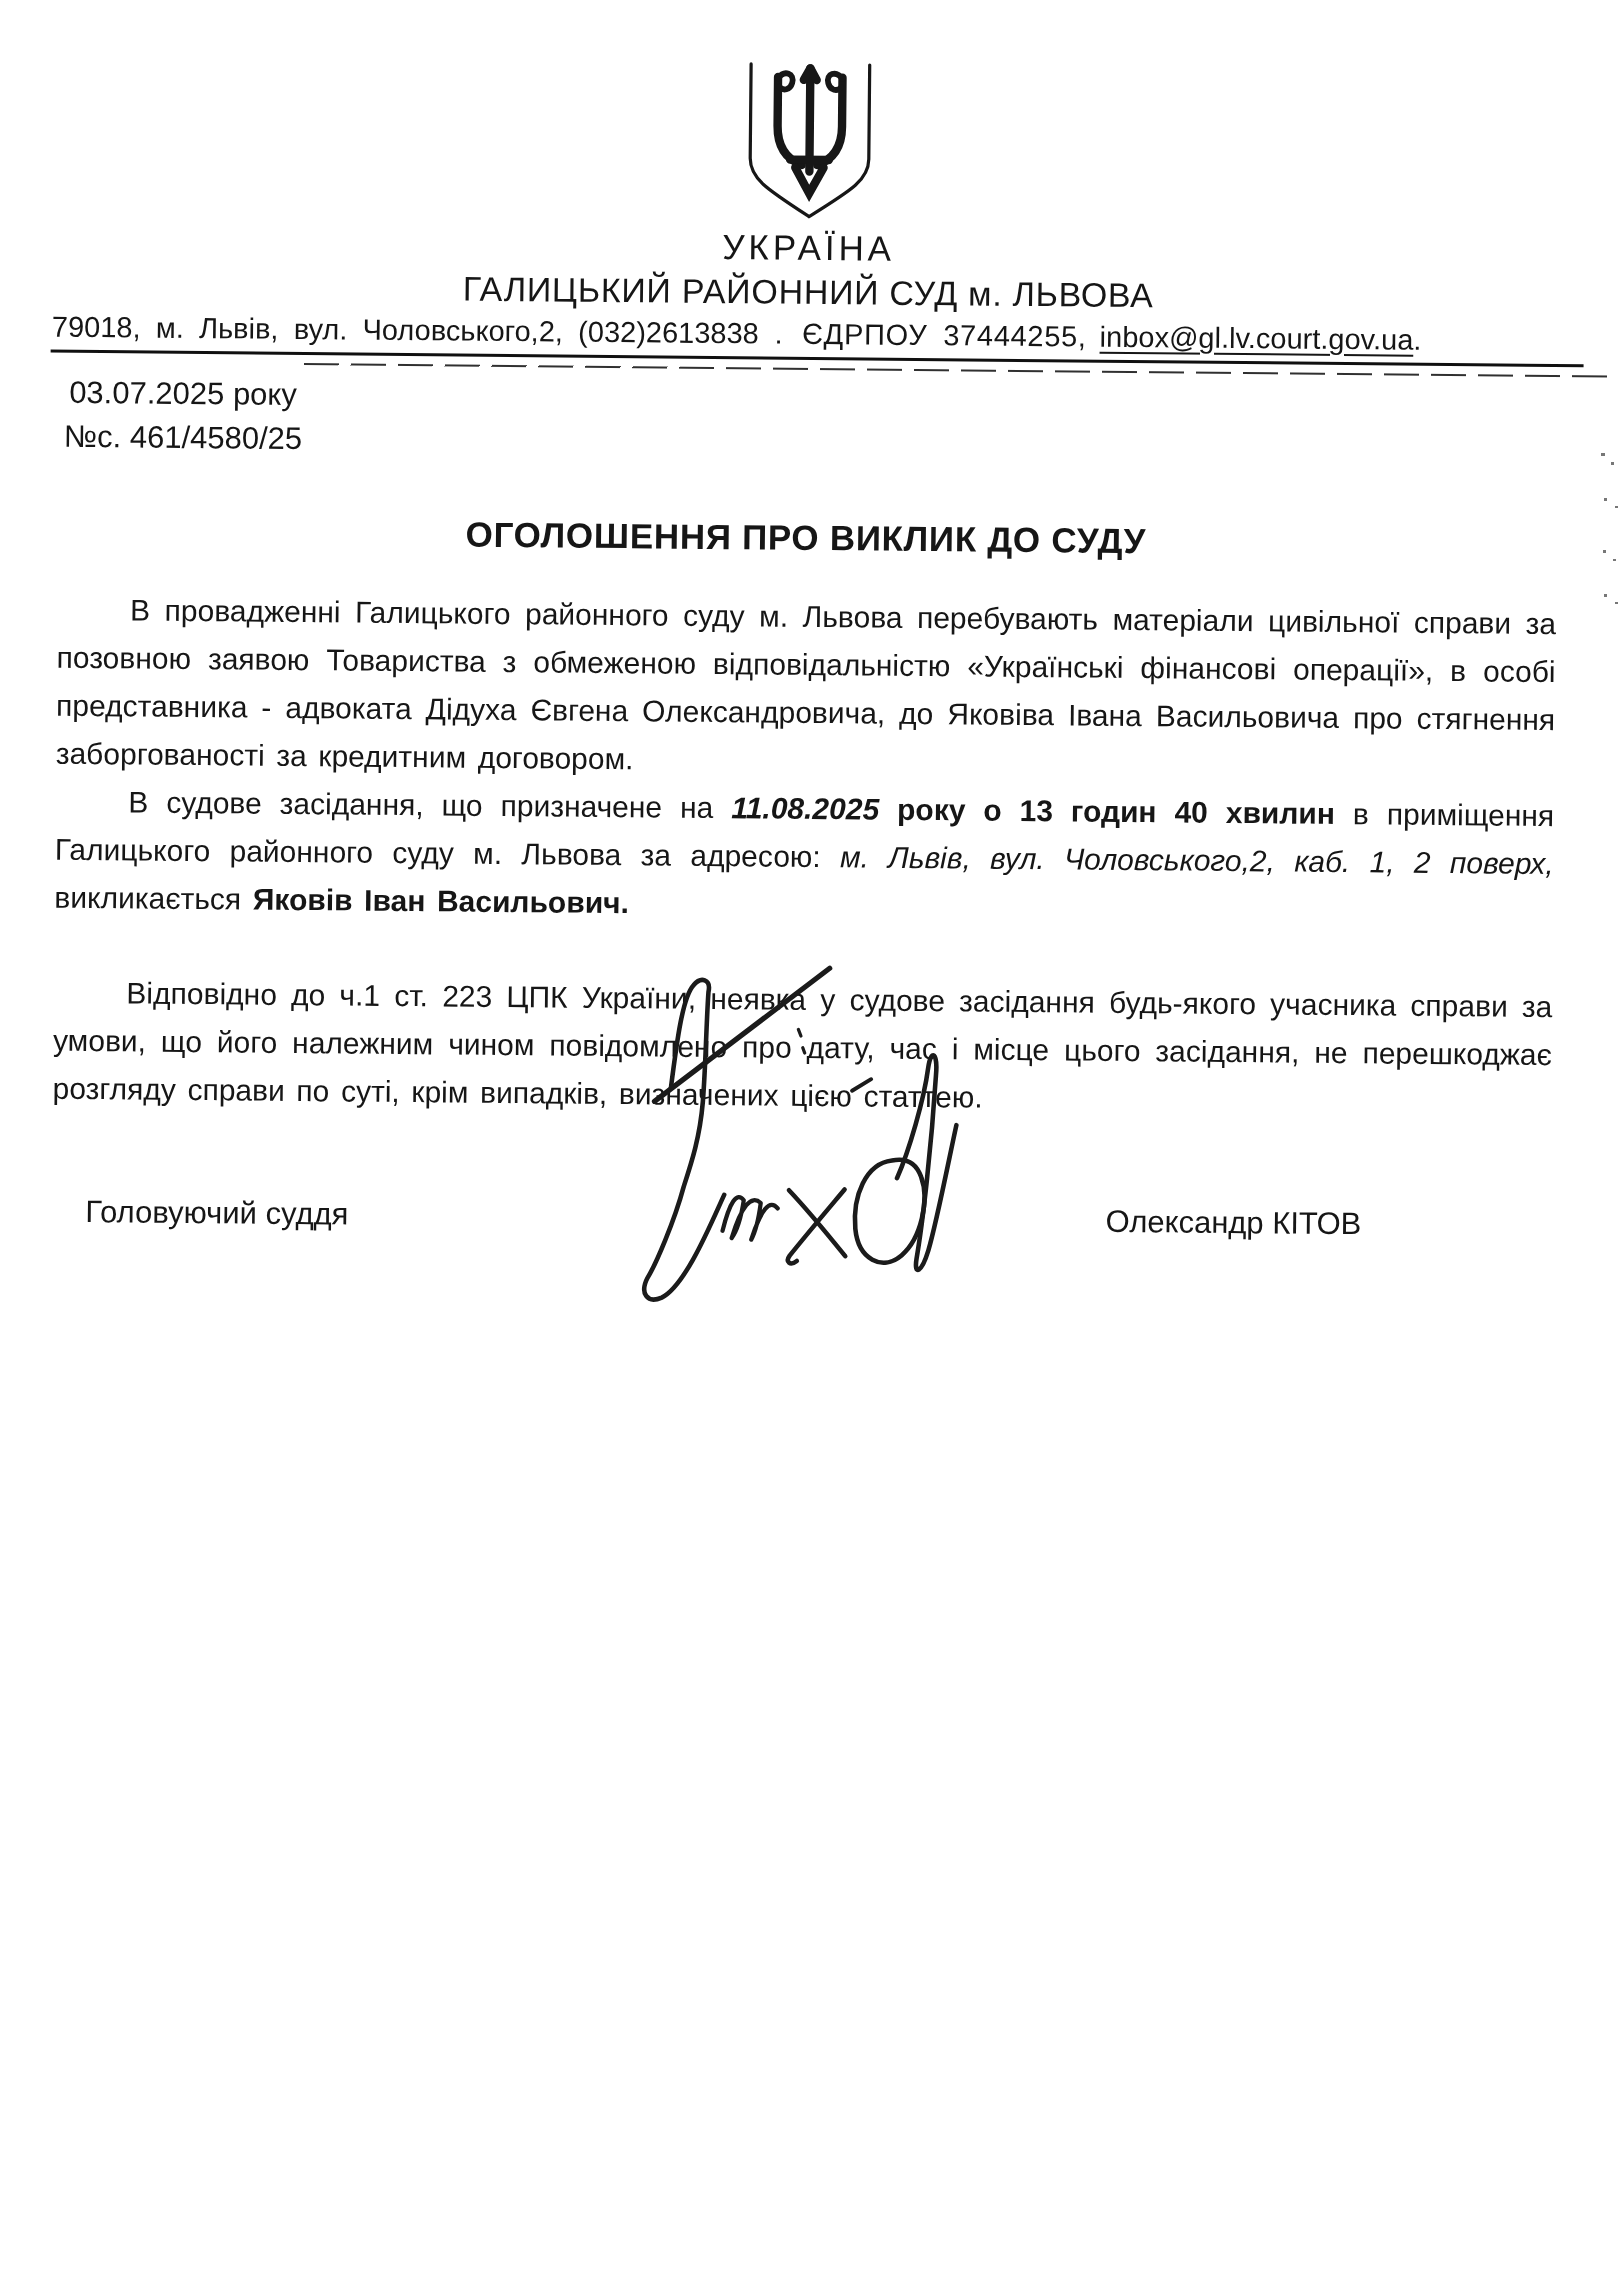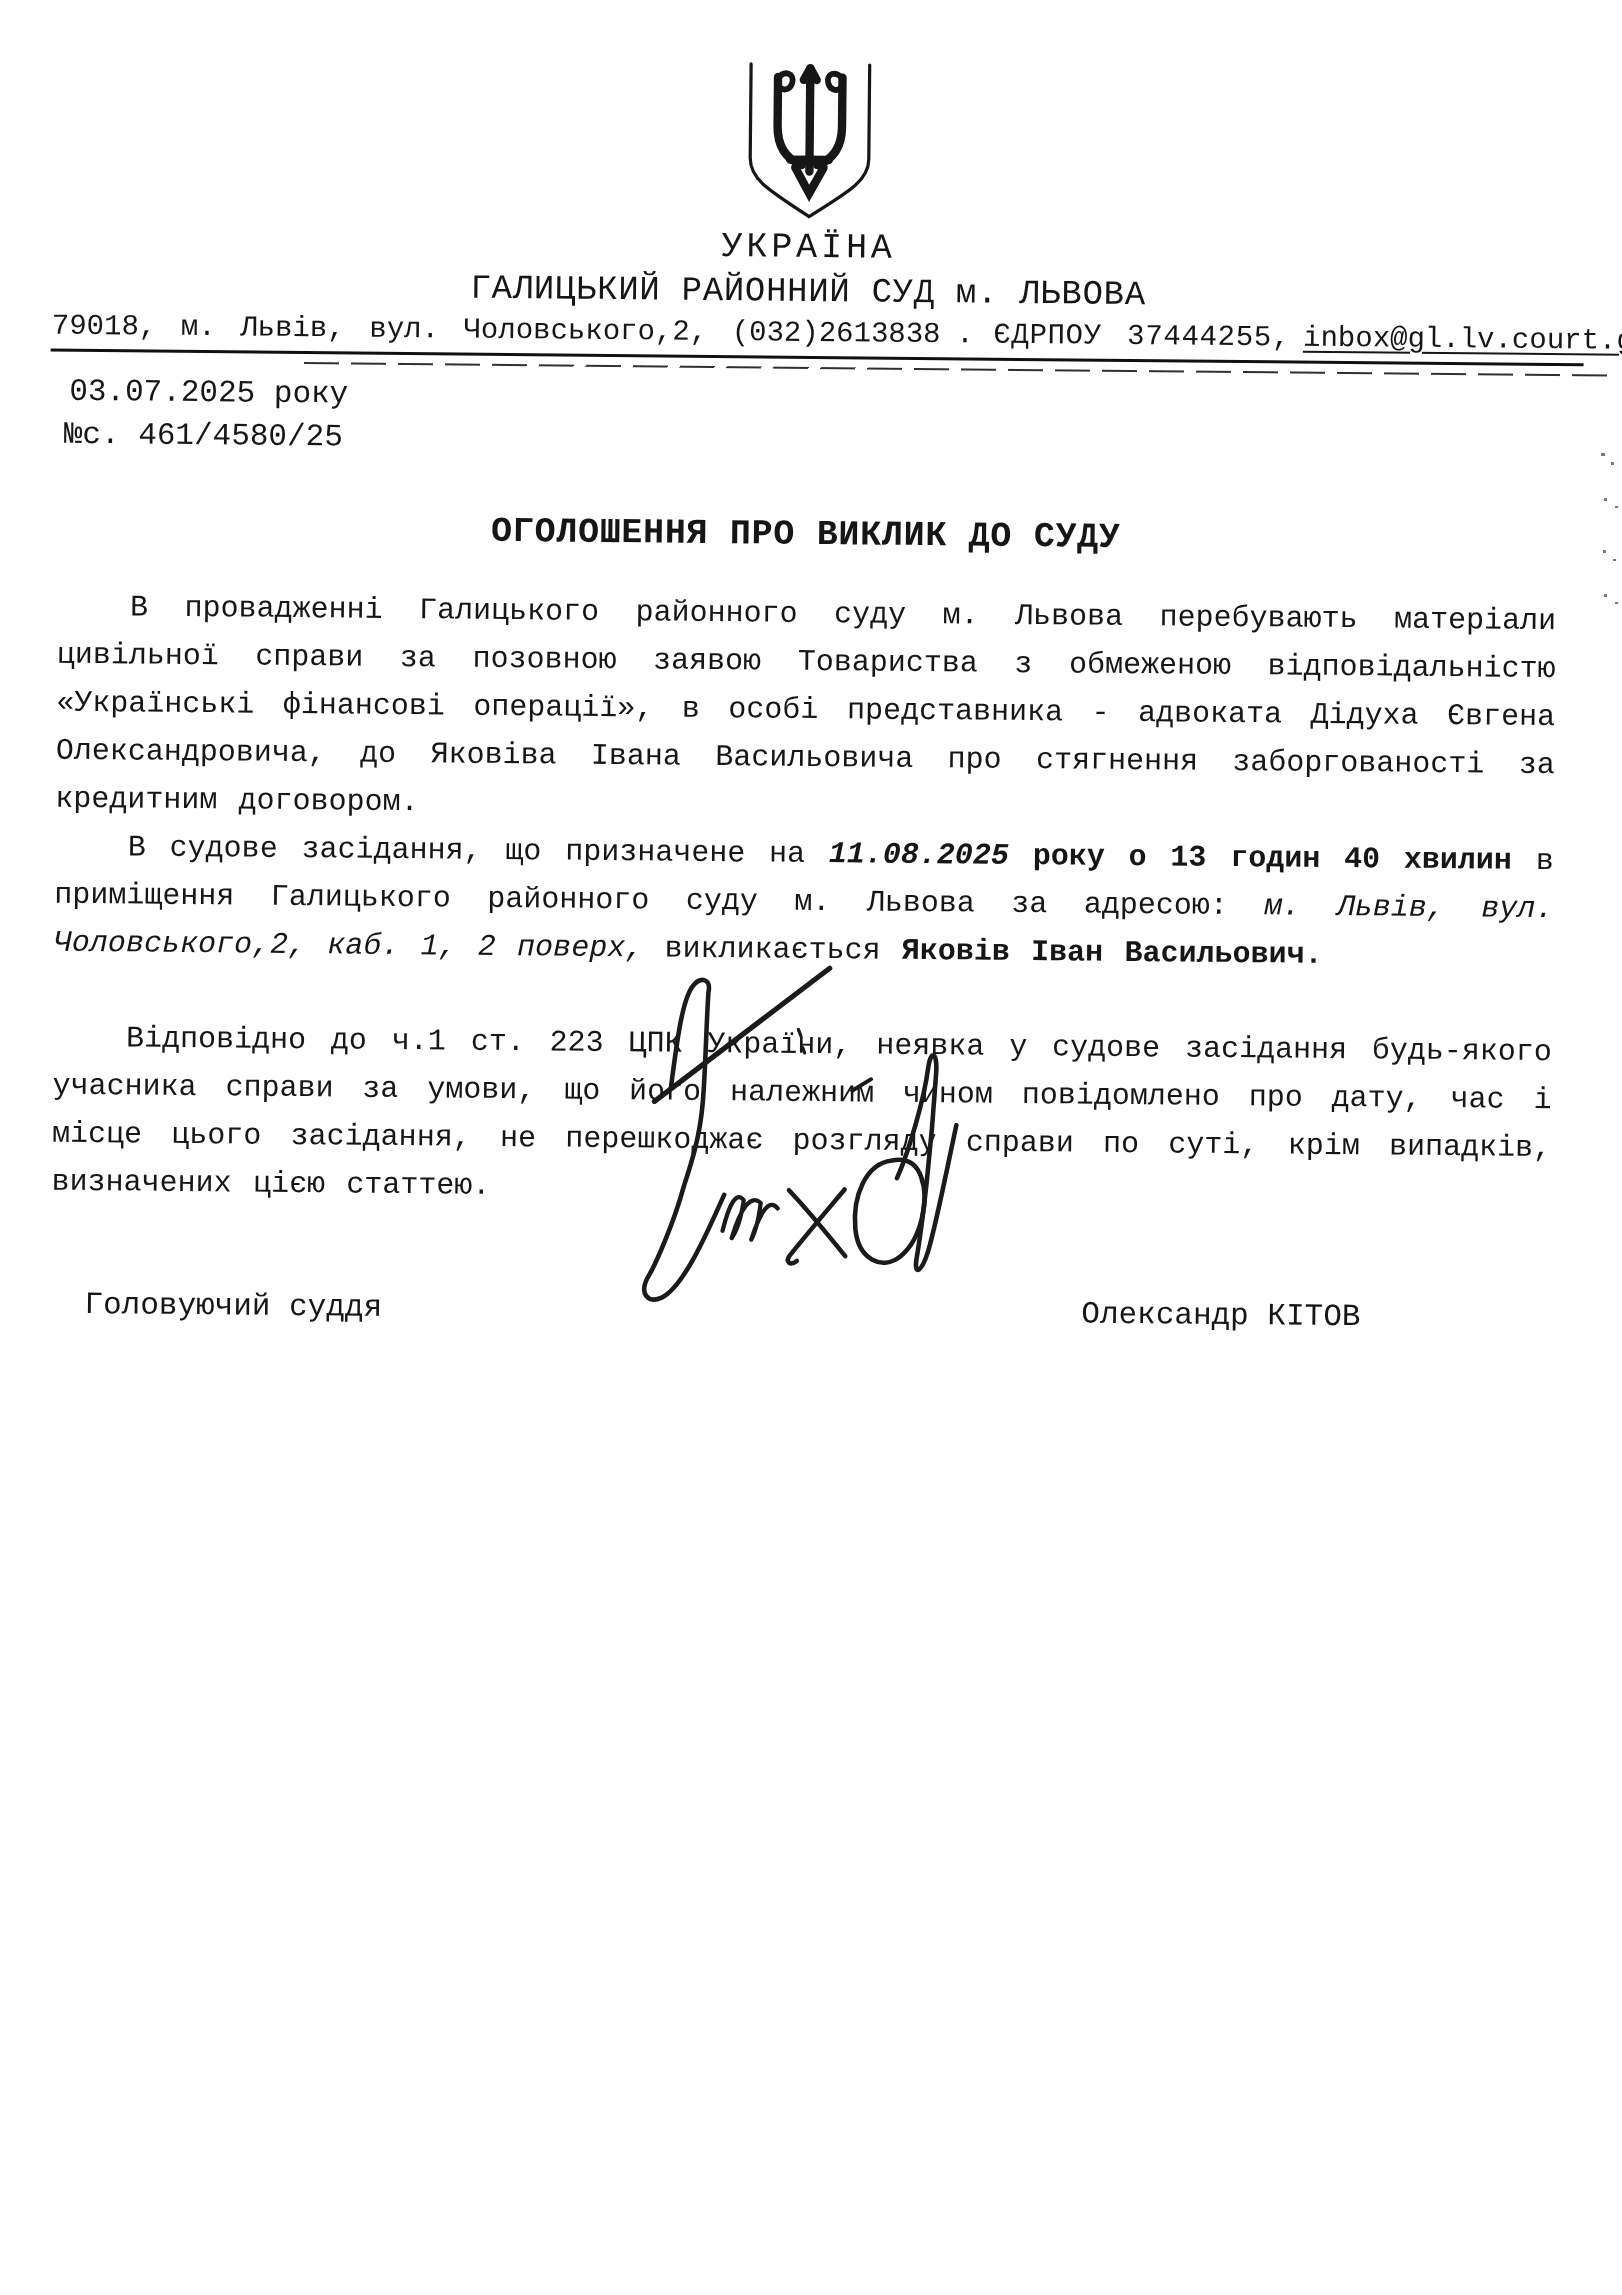--- a/index.html
+++ b/index.html
@@ -2,21 +2,21 @@
 <html style="font-size:10.5px"><head>
 <meta charset="utf-8">
 <style>
   html, body { margin: 0; padding: 0; background: #ffffff; }
   .page {
     position: relative;
     width: 1622px;
     height: 2295px;
     background: #ffffff;
     overflow: hidden;
-    font-family: Liberation Mono, monospace;
+    font-family: Liberation Sans, sans-serif;
     color: #161616;
   }
   .rot {
     position: absolute;
     left: 0; top: 0;
     width: 1622px;
     transform: rotate(0.55deg);
     transform-origin: 196px 0px;
   }
   

